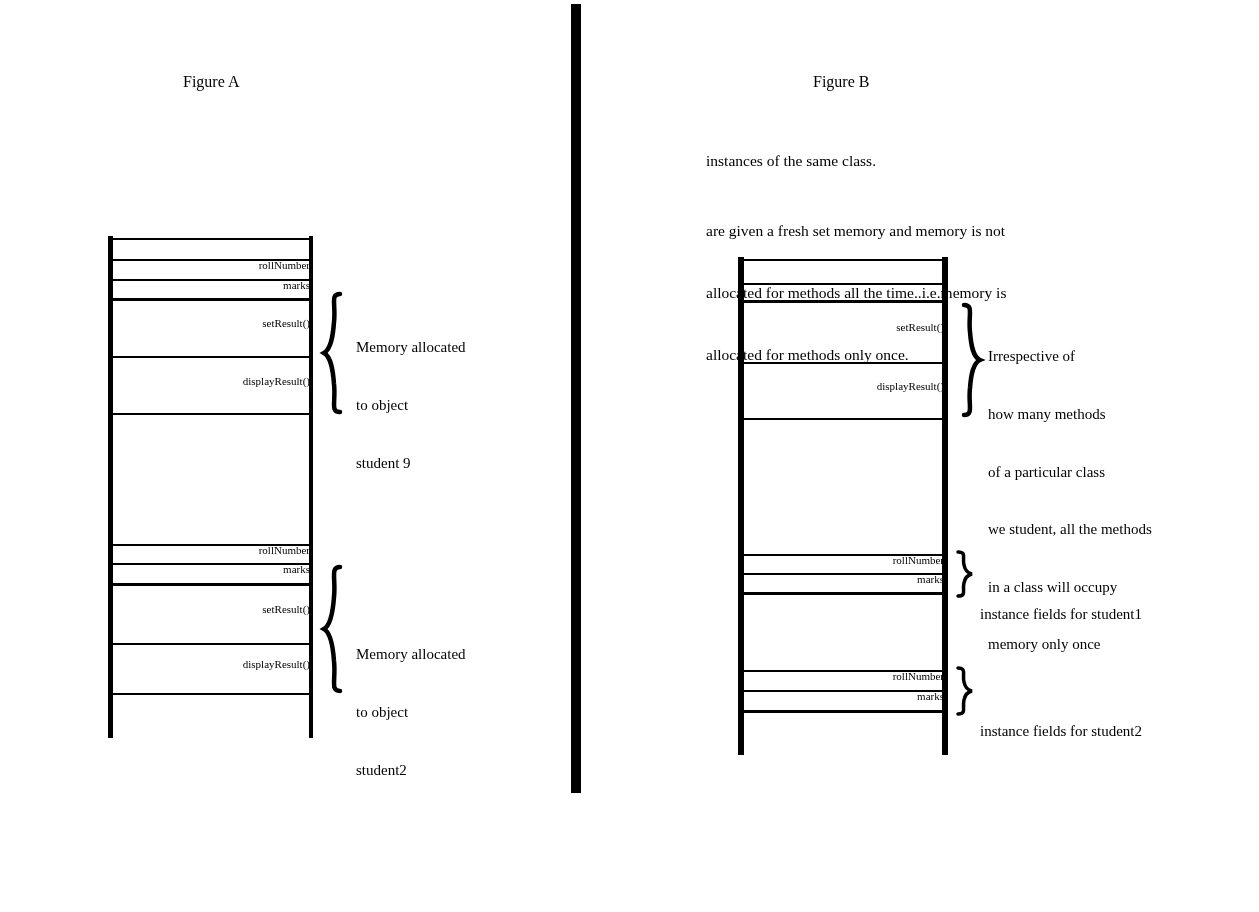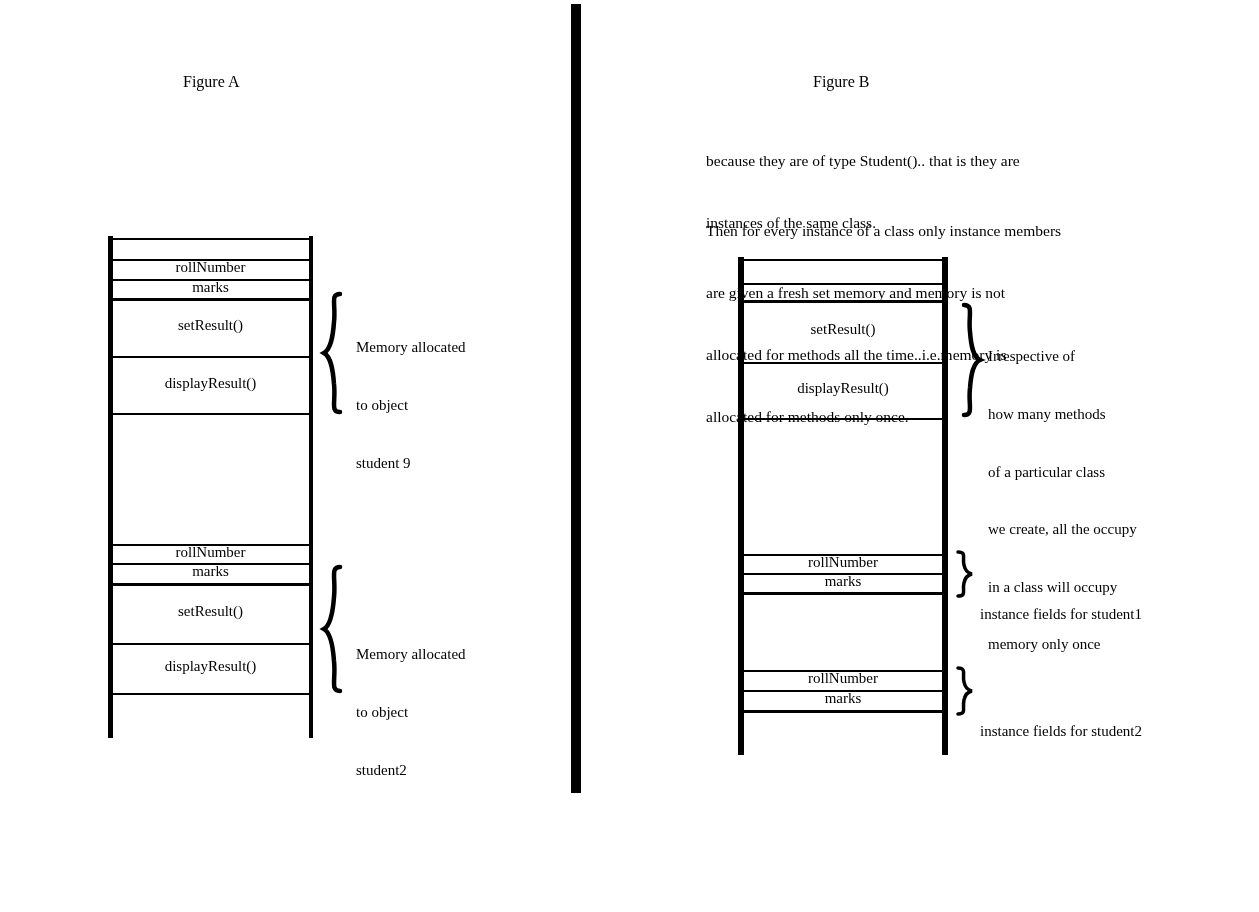--- a/index.html
+++ b/index.html
@@ -39,22 +39,22 @@
     background: #000000;
   }
 
   .mem-line {
     position: absolute;
     background: #000000;
   }
 
   .mem-label {
     position: absolute;
-    font-size: 15px;
-    text-align: center;
+    font-size: 11px;
+    text-align: right;
     white-space: nowrap;
   }
 
   
   .brace { position: absolute; }
   .brace svg { display: block; overflow: visible; }
 
   
   .annot {
     position: absolute;
@@ -127,26 +127,24 @@
   <div>Memory allocated</div>
   <div>to object</div>
   <div>student2</div>
 </div>
 
 <div class="abs page-divider" style="left:571px; top:4px; width:10px; height:789px;"></div>
 
 <div class="abs fig-caption" style="left:813px; top:44px;margin-top:29px;">Figure B</div>
 
 <div class="para" style="left:706px; top:110px;">
-  <div>because they are of type Student().. that is they are</div>
   <div>instances of the same class.</div>
 </div>
 
 <div class="para" style="left:706px; top:180px;">
-  <div>Then for every instance of a class only instance members</div>
   <div>are given a fresh set memory and memory is not</div>
   <div>allocated for methods all the time..i.e.memory is</div>
   <div>allocated for methods only once.</div>
 </div>
 
 <div class="mem-col" id="figure-b-column" style="left:0; top:0;">
 
   <div class="mem-rail" style="left:738px; top:257px; width:6px; height:498px;"></div>
   <div class="mem-rail" style="left:942px; top:257px; width:6px; height:498px;"></div>
 
@@ -175,21 +173,21 @@
 <div class="brace" style="left:956px; top:303px;">
   <svg width="26" height="114" viewBox="0 0 26 114">
     <path d="M8,2 C18,2 12,12 14,29 C15,42 17,54 24,57 C17,60 15,72 14,85 C12,102 18,112 8,112" fill="none" stroke="#000000" stroke-width="4.5" stroke-linecap="round"></path>
   </svg>
 </div>
 
 <div class="annot" style="left:988px; top:309px;">
   <div>Irrespective of</div>
   <div>how many methods</div>
   <div>of a particular class</div>
-  <div>we create, all the occupy</div>
+  <div>we student, all the methods</div>
   <div>in a class will occupy</div>
   <div>memory only once</div>
 </div>
 
 <div class="brace" style="left:952px; top:550px;">
   <svg width="22" height="48" viewBox="0 0 22 48">
     <path d="M6,2 C15,2 10,8 12,15 C13,20 15,23 20,24 C15,25 13,28 12,33 C10,40 15,46 6,46" fill="none" stroke="#000000" stroke-width="3.5" stroke-linecap="round"></path>
   </svg>
 </div>
 

